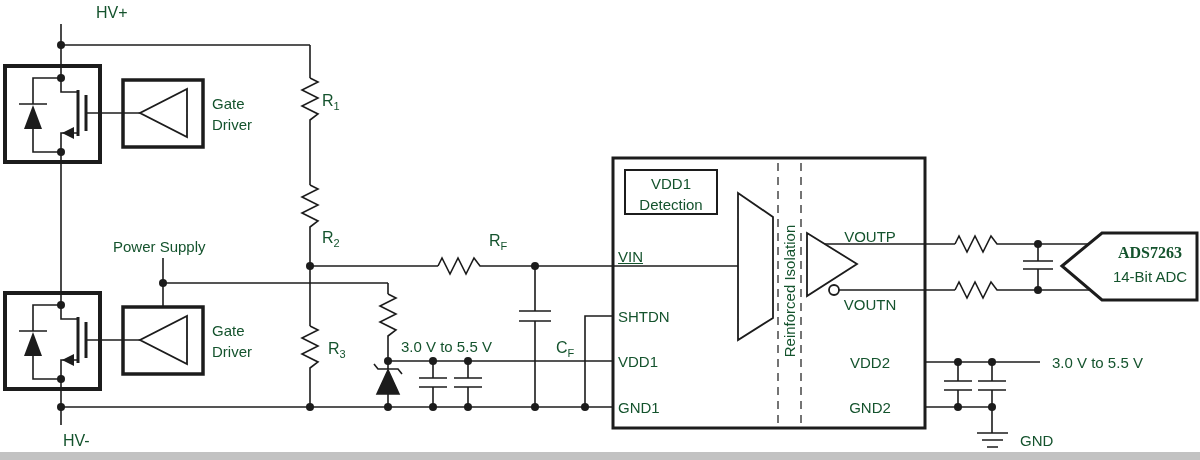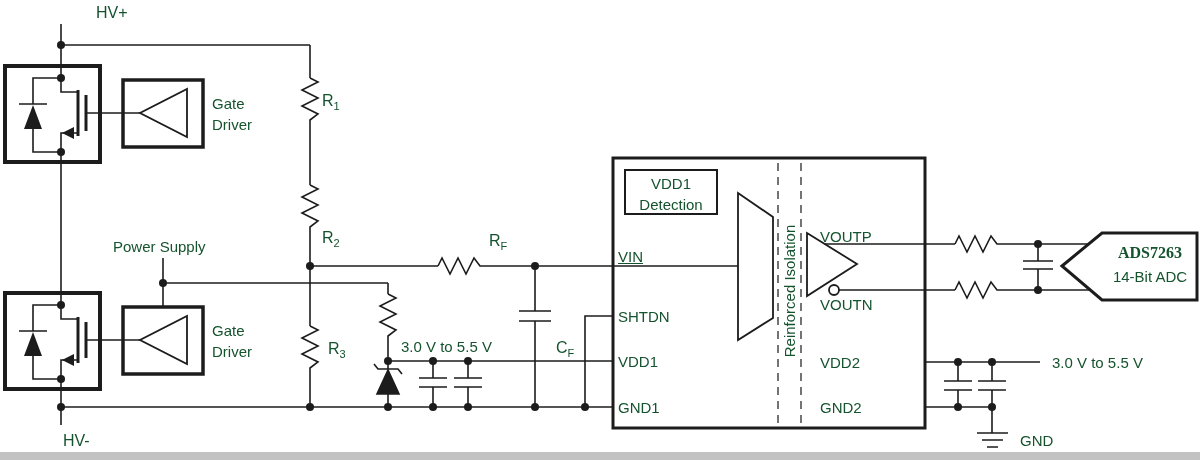--- a/index.html
+++ b/index.html
@@ -3,21 +3,21 @@
 <meta charset="utf-8">
 <style>
   html,body{margin:0;padding:0;background:#fff;}
   #stage{position:relative;width:1200px;height:460px;background:#ffffff;overflow:hidden;
          font-family:"Liberation Sans",sans-serif;color:#14532d;}
   #wiring{position:absolute;left:0;top:0;}
   .lbl{position:absolute;font-size:15px;line-height:18px;white-space:nowrap;}
   .lbl16{font-size:16px;line-height:19px;}
   .bold{font-weight:bold;}
   .center{text-align:center;}
-  .right{text-align:left;}
+  .right{text-align:center;}
   sub{font-size:11px;}
   .vtext{transform:rotate(-90deg);transform-origin:center;}
   #bottom-bar{position:absolute;left:0;top:452px;width:1200px;height:8px;background:#c2c2c2;}
 </style>
 </head>
 <body>
 
 <div id="stage">
 
   <svg id="wiring" width="1200" height="460" viewBox="0 0 1200 460">

